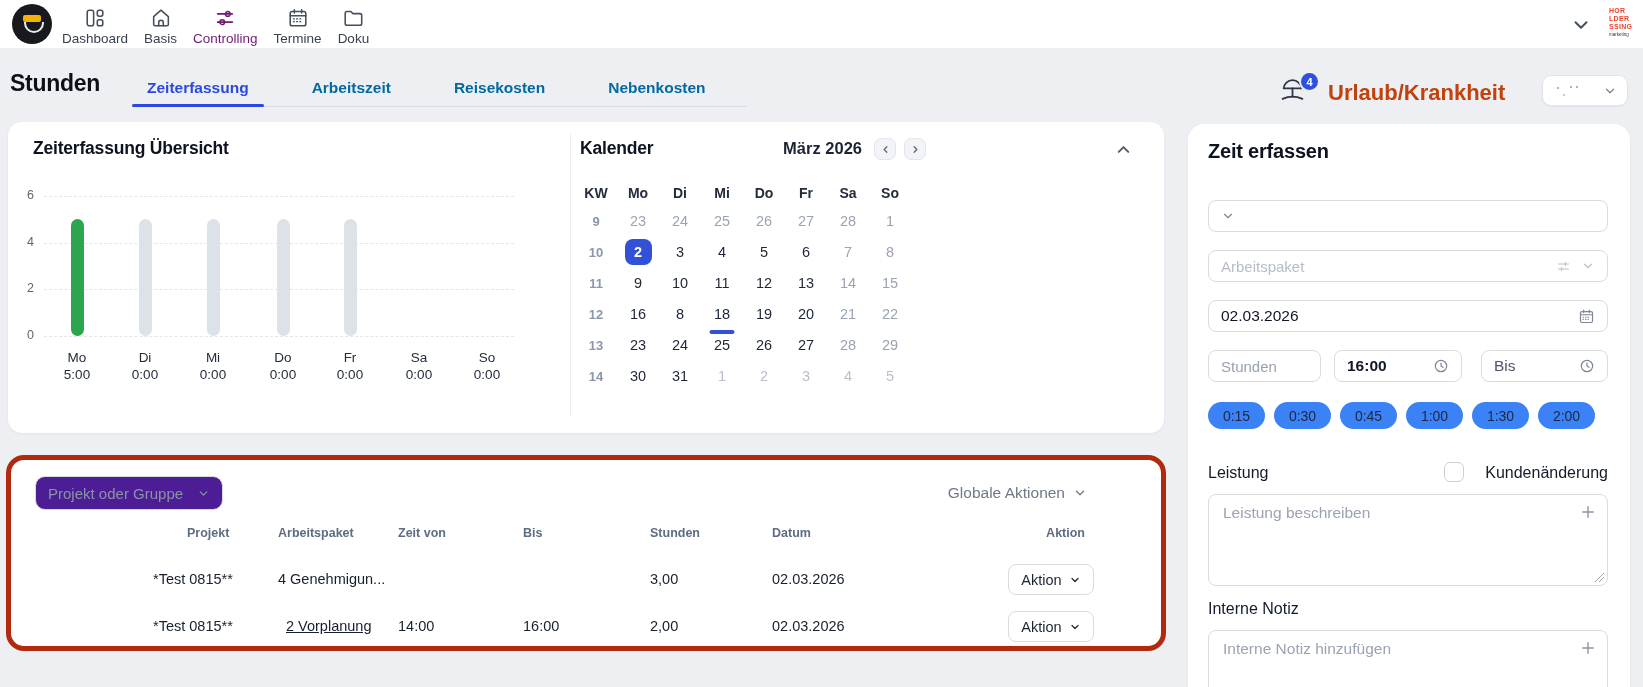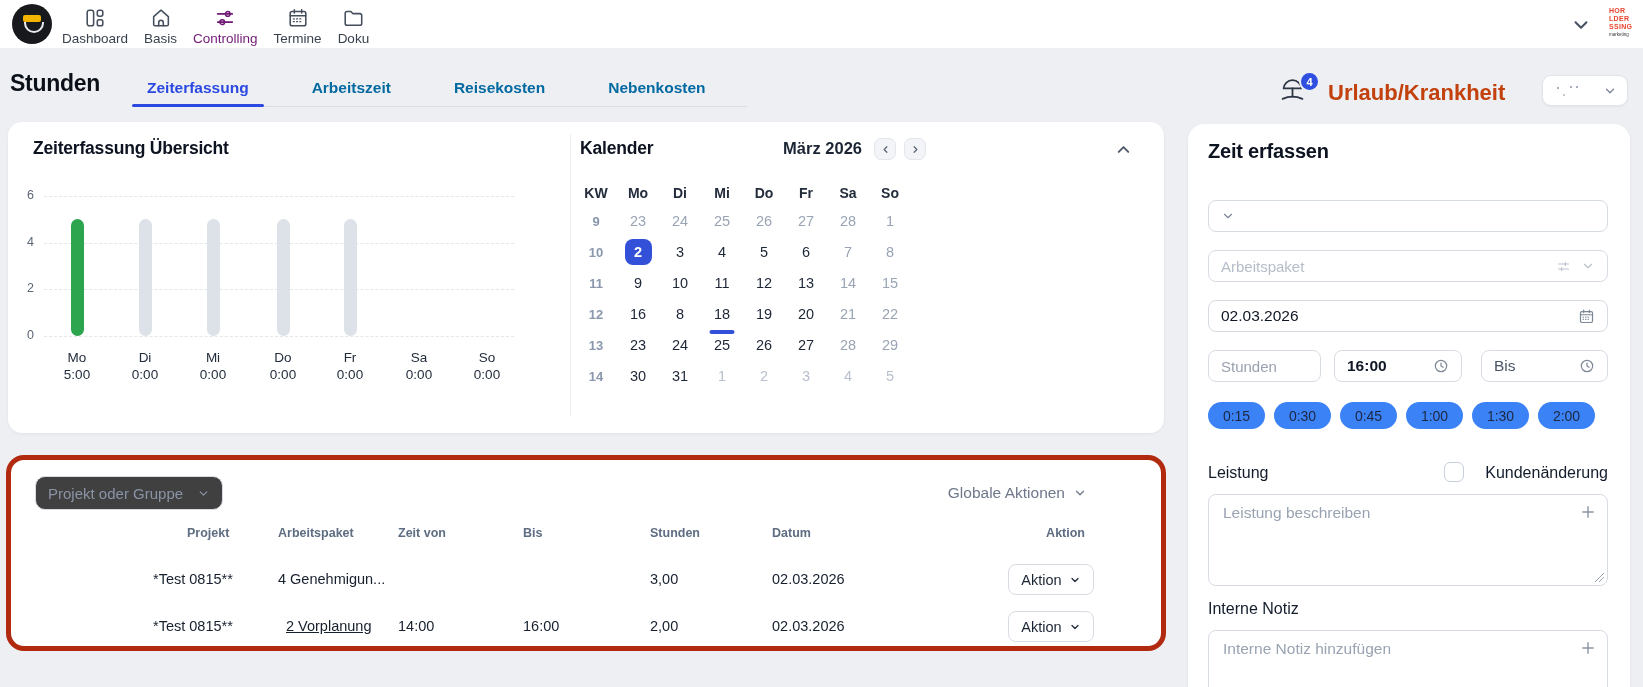--- a/index.html
+++ b/index.html
@@ -63,21 +63,21 @@
   .cal-cell.muted{color:#99a4b4}
   .cal-cell.faded{color:#b7c0cc}
   .cal-cell.selected span{display:inline-flex;width:27px;height:26px;border-radius:8px;background:#3350d8;color:#fff;font-weight:700;
     align-items:center;justify-content:center;line-height:normal;vertical-align:middle;margin-top:-2px}
   .cal-cell.today span{position:relative;display:inline-block}
   .cal-cell.today span:after{content:"";position:absolute;left:50%;transform:translateX(-50%);bottom:-4px;width:25px;height:4px;border-radius:2px;background:#3350d8}
   .collapse-btn{position:absolute;left:1106px;top:18px;color:#4e5a68;cursor:pointer}
   
   .red-panel{position:absolute;left:6px;top:455px;width:1160px;height:196px;background:#fff;border:5px solid #b1290f;border-radius:18px;box-sizing:border-box}
   .filter-btn{position:absolute;left:24px;top:16px;width:188px;height:34px;border:1px solid #d7dce3;border-radius:10px;display:flex;
-    align-items:center;justify-content:space-between;padding:0 12px;box-sizing:border-box;color:#8a94a5;font-size:15px;cursor:pointer;background:#404040}
+    align-items:center;justify-content:space-between;padding:0 12px;box-sizing:border-box;color:#8a94a5;font-size:15px;cursor:pointer;background:#4c1d95}
   .global-actions{position:absolute;right:74px;top:24px;display:flex;align-items:center;gap:8px;color:#6e7889;font-size:15.5px;cursor:pointer}
   .th{position:absolute;font-size:12.5px;font-weight:700;color:#5e6d82;top:66px}
   .td{position:absolute;font-size:14.5px;color:#17202e;height:32px;line-height:32px}
   .aktion-btn{position:absolute;left:997px;width:86px;height:31px;border:1px solid #d7dce3;border-radius:8px;background:#fff;display:flex;
     align-items:center;justify-content:center;gap:7px;font-size:14.5px;color:#1b2433;cursor:pointer;box-sizing:border-box}
   
   .entry-card{left:1188px;top:124px;width:442px;height:610px;border-radius:16px}
   .inp{position:absolute;border:1px solid #d7dce3;border-radius:8px;background:#fff;display:flex;align-items:center;
     padding:0 12px;font-size:15px;box-sizing:border-box;height:32px}
   .inp .grow{flex:1}

